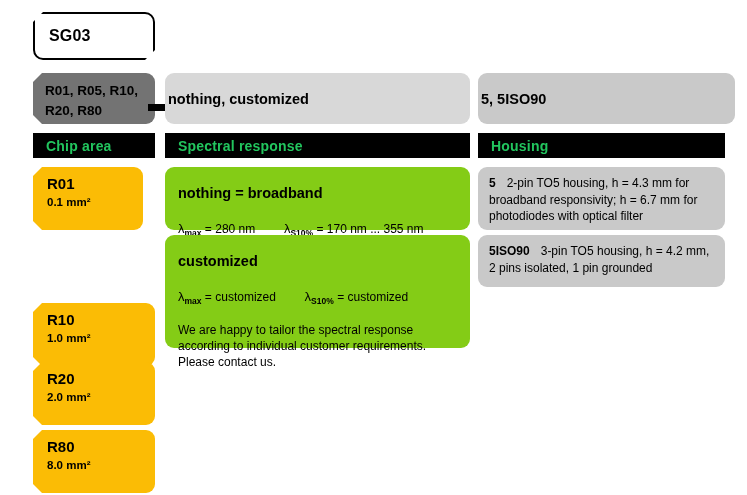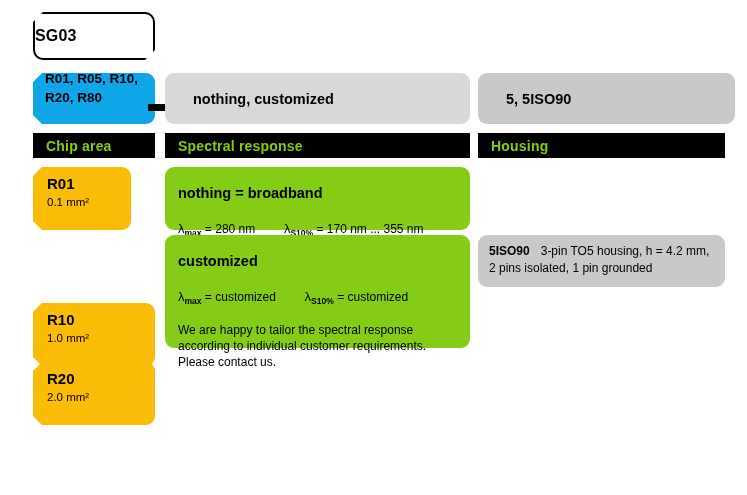--- a/index.html
+++ b/index.html
@@ -21,61 +21,62 @@
   }
   .rounded{border-radius:9px;}
 
   
   .codebox{
     position:absolute;
     background:#ffffff;
     border:2px solid #000000;
     box-sizing:border-box;
     display:flex;align-items:center;
+    padding-left:14px;
     clip-path:polygon(10px 0, 100% 0, 100% calc(100% - 10px), calc(100% - 10px) 100%, 0 100%, 0 10px);
     border-radius:0 10px 0 10px;
   }
   .codebox-label{
     font-size:16px;font-weight:bold;letter-spacing:.2px;
   }
 
   
   .sum-yellow{
-    position:absolute;background:#0ea5e9;
-    display:flex;align-items:flex-end;
-    padding:16px 12px;box-sizing:border-box;
+    position:absolute;background:#737373;
+    display:flex;align-items:flex-start;
+    padding:8px 12px;box-sizing:border-box;
   }
   .sum-yellow .txt{font-size:13.5px;font-weight:bold;line-height:1.45;}
   .sum-gray{
     position:absolute;background:#d8d8d8;
     display:flex;align-items:center;
-    padding:0 28px;box-sizing:border-box;
+    padding:0 3px;box-sizing:border-box;
   }
   .sum-gray.dark{background:#c9c9c9;}
   .sum-gray .txt{font-size:14.5px;font-weight:bold;}
 
   .connector{
     position:absolute;background:#000000;
   }
 
   
   .hdr{
-    position:absolute;background:#000000;color:#84cc16;
+    position:absolute;background:#000000;color:#22c55e;
     display:flex;align-items:center;padding-left:13px;
     box-sizing:border-box;
     font-size:14px;font-weight:bold;letter-spacing:.2px;
   }
 
   
   .card-yellow{
     position:absolute;background:#FBBC05;
     box-sizing:border-box;padding:9px 0 0 14px;
   }
   .card-yellow .name{font-size:15px;font-weight:bold;line-height:1.1;}
-  .card-yellow .area{font-size:11.5px;font-weight:normal;margin-top:3px;}
+  .card-yellow .area{font-size:11.5px;font-weight:bold;margin-top:3px;}
 
   .card-gray{
     position:absolute;background:#84cc16;
     box-sizing:border-box;padding:18px 12px 0 13px;
   }
   .card-gray.dark{background:#c9c9c9;padding:8px 10px 0 11px;}
   .card-gray .title{font-size:14.5px;font-weight:bold;line-height:1.15;}
   .lam-row{margin-top:19px;font-size:12px;white-space:nowrap;}
   .lam{font-size:13px;}
   .sub{font-size:8.5px;vertical-align:sub;font-weight:bold;}
@@ -115,36 +116,40 @@
   </div>
 
   <div class="hdr" style="left:165px;top:133px;width:305px;height:25px;">
     <span>Spectral response</span>
   </div>
 
   <div class="hdr" style="left:478px;top:133px;width:247px;height:25px;">
     <span>Housing</span>
   </div>
 
-  <div class="card-yellow chamfer-left" style="left:33px;top:167px;width:98px;height:63px;">
+  <div class="card-yellow chamfer-left" style="left:33px;top:167px;width:110px;height:63px;">
     <div class="name">R01</div>
     <div class="area">0.1 mm²</div>
   </div>
 
 
   <div class="card-yellow chamfer-left" style="left:33px;top:303px;width:122px;height:63px;">
     <div class="name">R10</div>
     <div class="area">1.0 mm²</div>
   </div>
 
   <div class="card-yellow chamfer-left" style="left:33px;top:362px;width:122px;height:63px;">
     <div class="name">R20</div>
     <div class="area">2.0 mm²</div>
   </div>
 
+  <div class="card-yellow chamfer-left" style="left:33px;top:430px;width:122px;height:63px;">
+    <div class="name">R80</div>
+    <div class="area">8.0 mm²</div>
+  </div>
 
   <div class="card-gray rounded" style="left:165px;top:167px;width:305px;height:63px;">
     <div class="title">nothing = broadband</div>
     <div class="lam-row">
       <span class="lam">λ</span><span class="sub">max</span>
       <span>= 280 nm</span>
       <span class="gap"></span>
       <span class="lam">λ</span><span class="sub">S10%</span>
       <span>= 170 nm ... 355 nm</span>
     </div>
@@ -155,20 +160,25 @@
     <div class="lam-row">
       <span class="lam">λ</span><span class="sub">max</span>
       <span>= customized</span>
       <span class="gap"></span>
       <span class="lam">λ</span><span class="sub">S10%</span>
       <span>= customized</span>
     </div>
     <div class="note">We are happy to tailor the  spectral response according to individual customer requirements. Please contact us.</div>
   </div>
 
+  <div class="card-gray dark rounded" style="left:478px;top:167px;width:247px;height:63px;">
+    <div class="house">
+      <span class="code">5</span><span class="sp"></span><span>2-pin TO5 housing, h = 4.3 mm for broadband responsivity; h = 6.7 mm for photodiodes with optical filter</span>
+    </div>
+  </div>
 
   <div class="card-gray dark rounded" style="left:478px;top:235px;width:247px;height:52px;">
     <div class="house">
       <span class="code">5ISO90</span><span class="sp"></span><span>3-pin TO5 housing, h = 4.2 mm, 2 pins isolated, 1 pin grounded</span>
     </div>
   </div>
 
 </div>
 
 </body></html>

